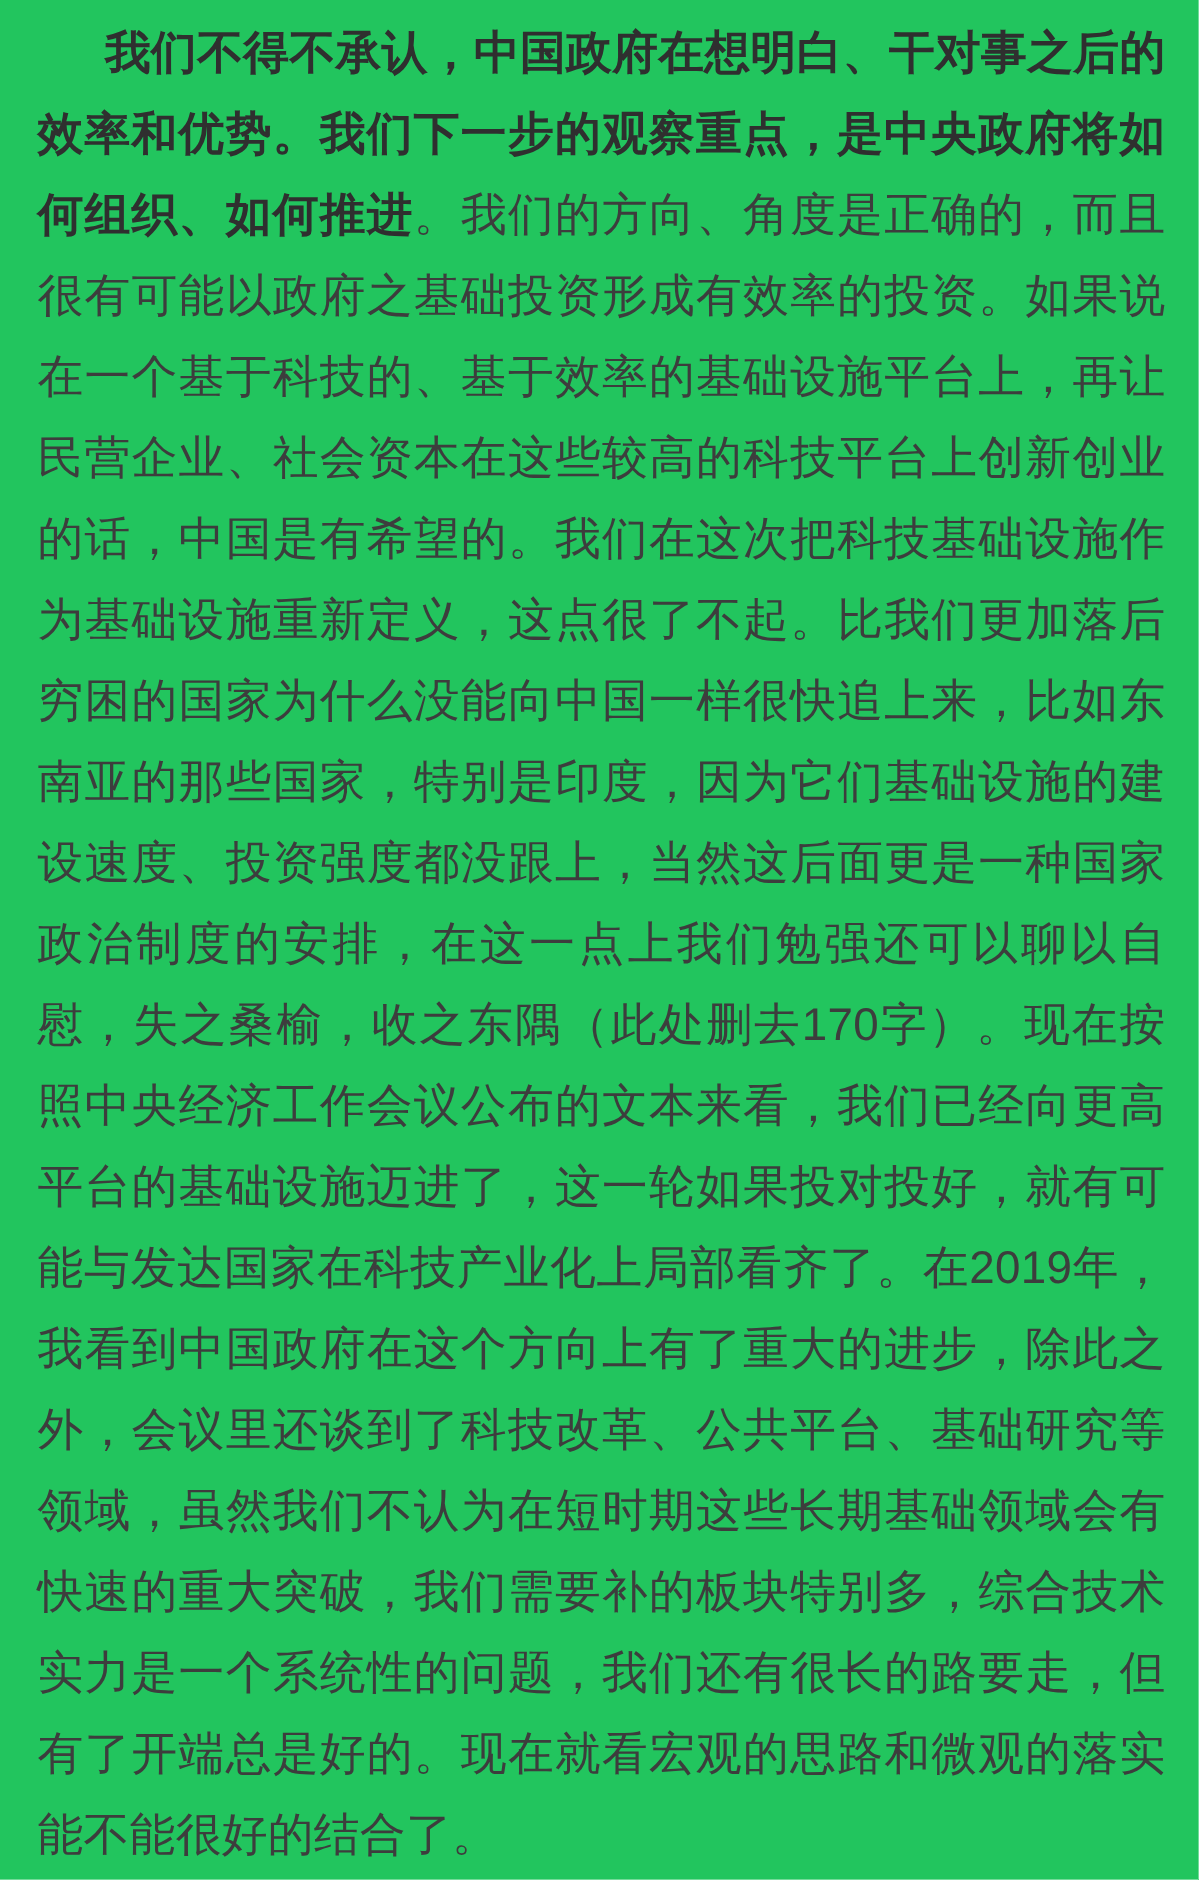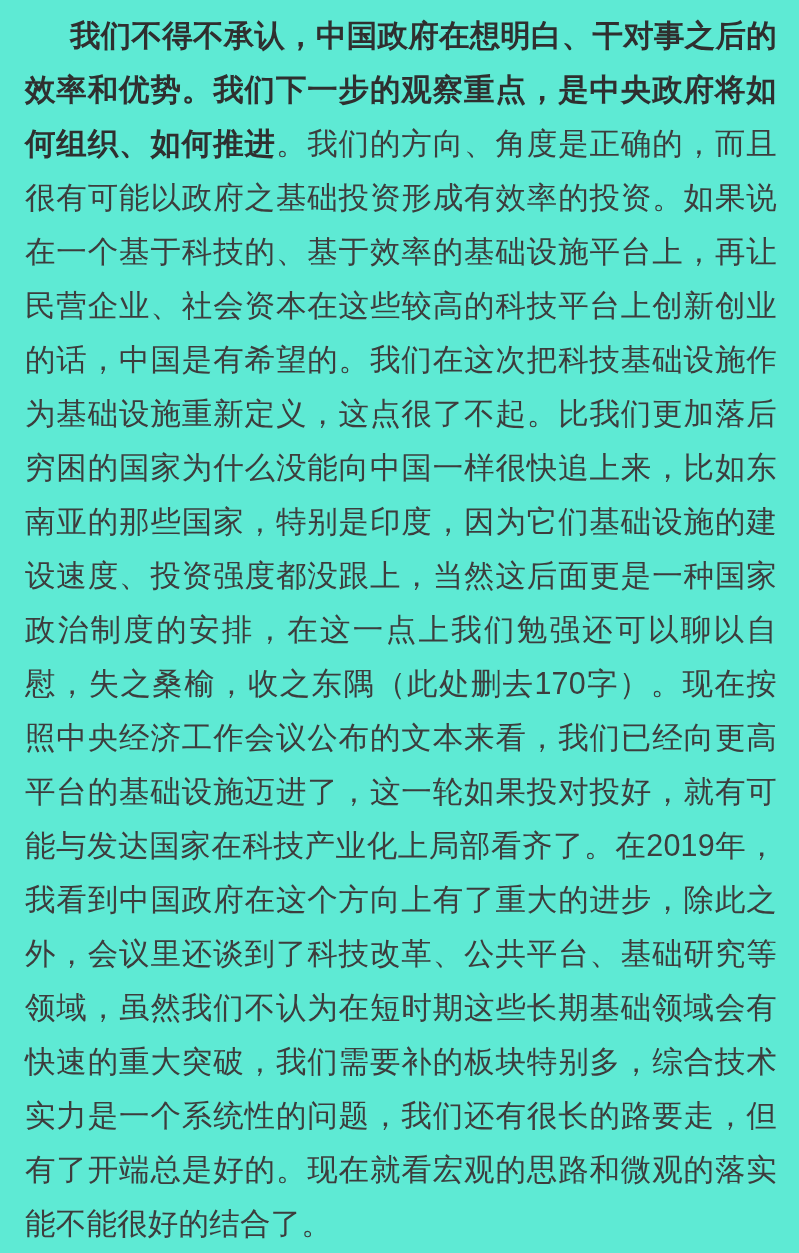--- a/index.html
+++ b/index.html
@@ -12,21 +12,21 @@
     height: 1253px;
     background: #ffffff;
     font-family: "Liberation Sans", "DejaVu Sans", sans-serif;
     overflow: hidden;
   }
 
   #article-page {
     position: relative;
     width: 799px;
     height: 1253px;
-    background: #5eead4;
+    background: #22c55e;
     box-sizing: border-box;
   }
 
   .article-body {
     position: absolute;
     left: 25px;
     top: 8px;
     width: 752px;
     font-size: 30.5px;
     line-height: 54px;

